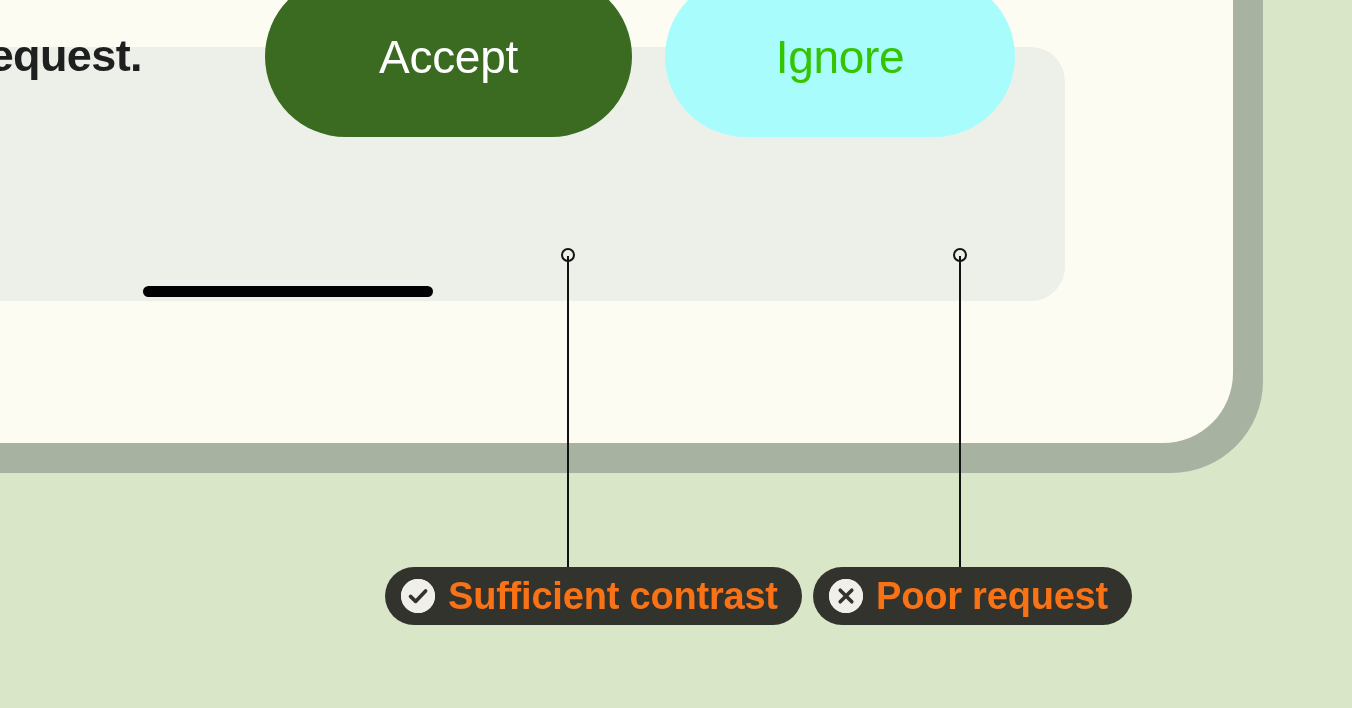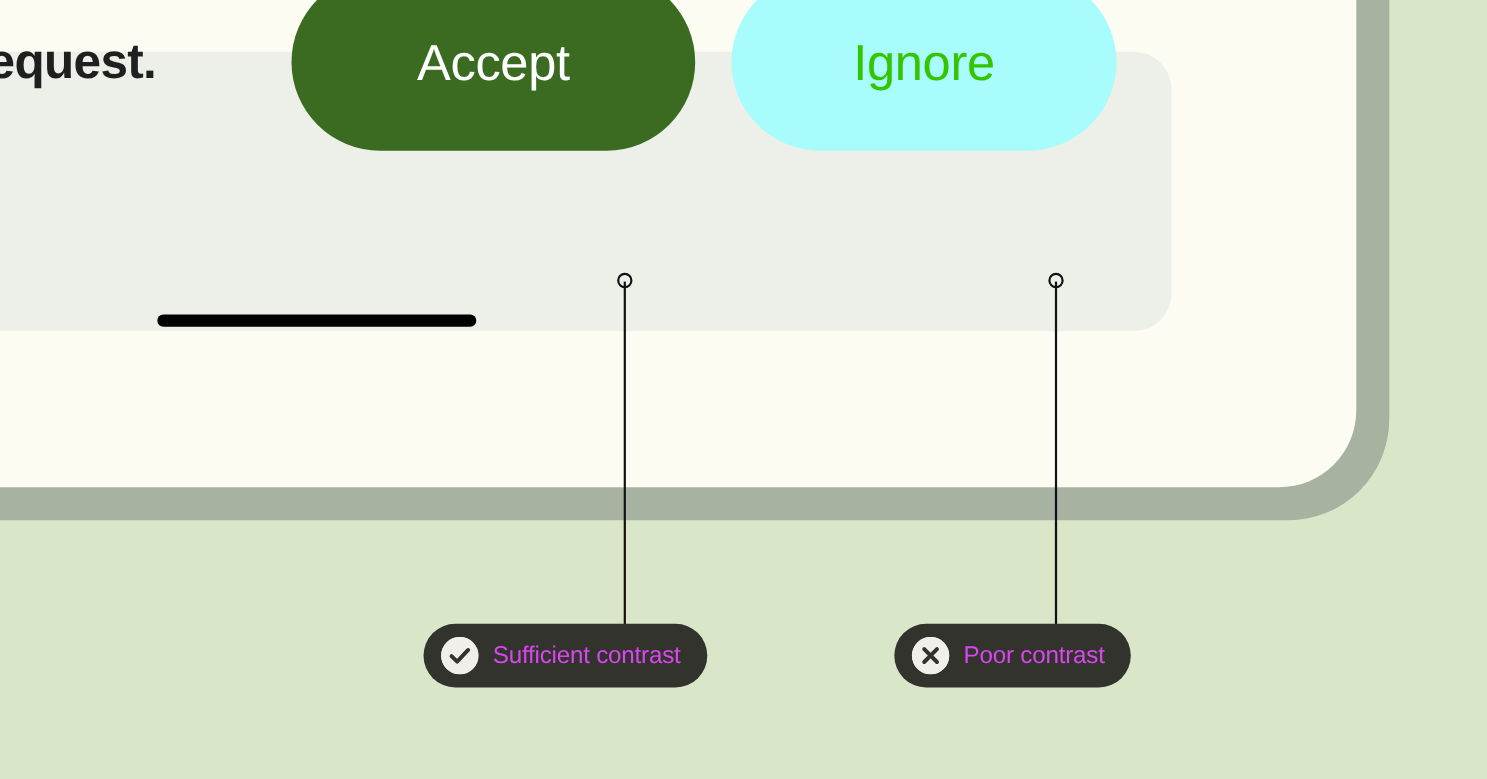--- a/index.html
+++ b/index.html
@@ -123,23 +123,23 @@
     align-items:center;
     gap:13px;
     padding:0 24px 0 16px;
     z-index:8;
     box-sizing:border-box;
   }
   #pill-sufficient{ left:385px; }
   #pill-poor{ left:813px; }
 
   .pill-label{
-    font-size:22px;
-    font-weight:400;
-    color:#d946ef;
+    font-size:38px;
+    font-weight:700;
+    color:#f97316;
     letter-spacing:-0.2px;
     white-space:nowrap;
     line-height:34px;
   }
 
   .pill-icon{
     width:34px;height:34px;flex:0 0 34px;
     border-radius:50%;
     background:#f0efe9;
     display:flex;align-items:center;justify-content:center;
@@ -183,14 +183,14 @@
   <span class="pill-label">Sufficient contrast</span>
 </div>
 
 <div class="pill" id="pill-poor">
   <span class="pill-icon">
     <svg width="34" height="34" viewBox="0 0 34 34" aria-hidden="true">
       <circle cx="17" cy="17" r="17" fill="#F0EFE9"></circle>
       <path d="M11.2 11.2 L22.8 22.8 M22.8 11.2 L11.2 22.8" fill="none" stroke="#33332E" stroke-width="3.6" stroke-linecap="round"></path>
     </svg>
   </span>
-  <span class="pill-label">Poor contrast</span>
+  <span class="pill-label">Poor request</span>
 </div>
 
 </body></html>

